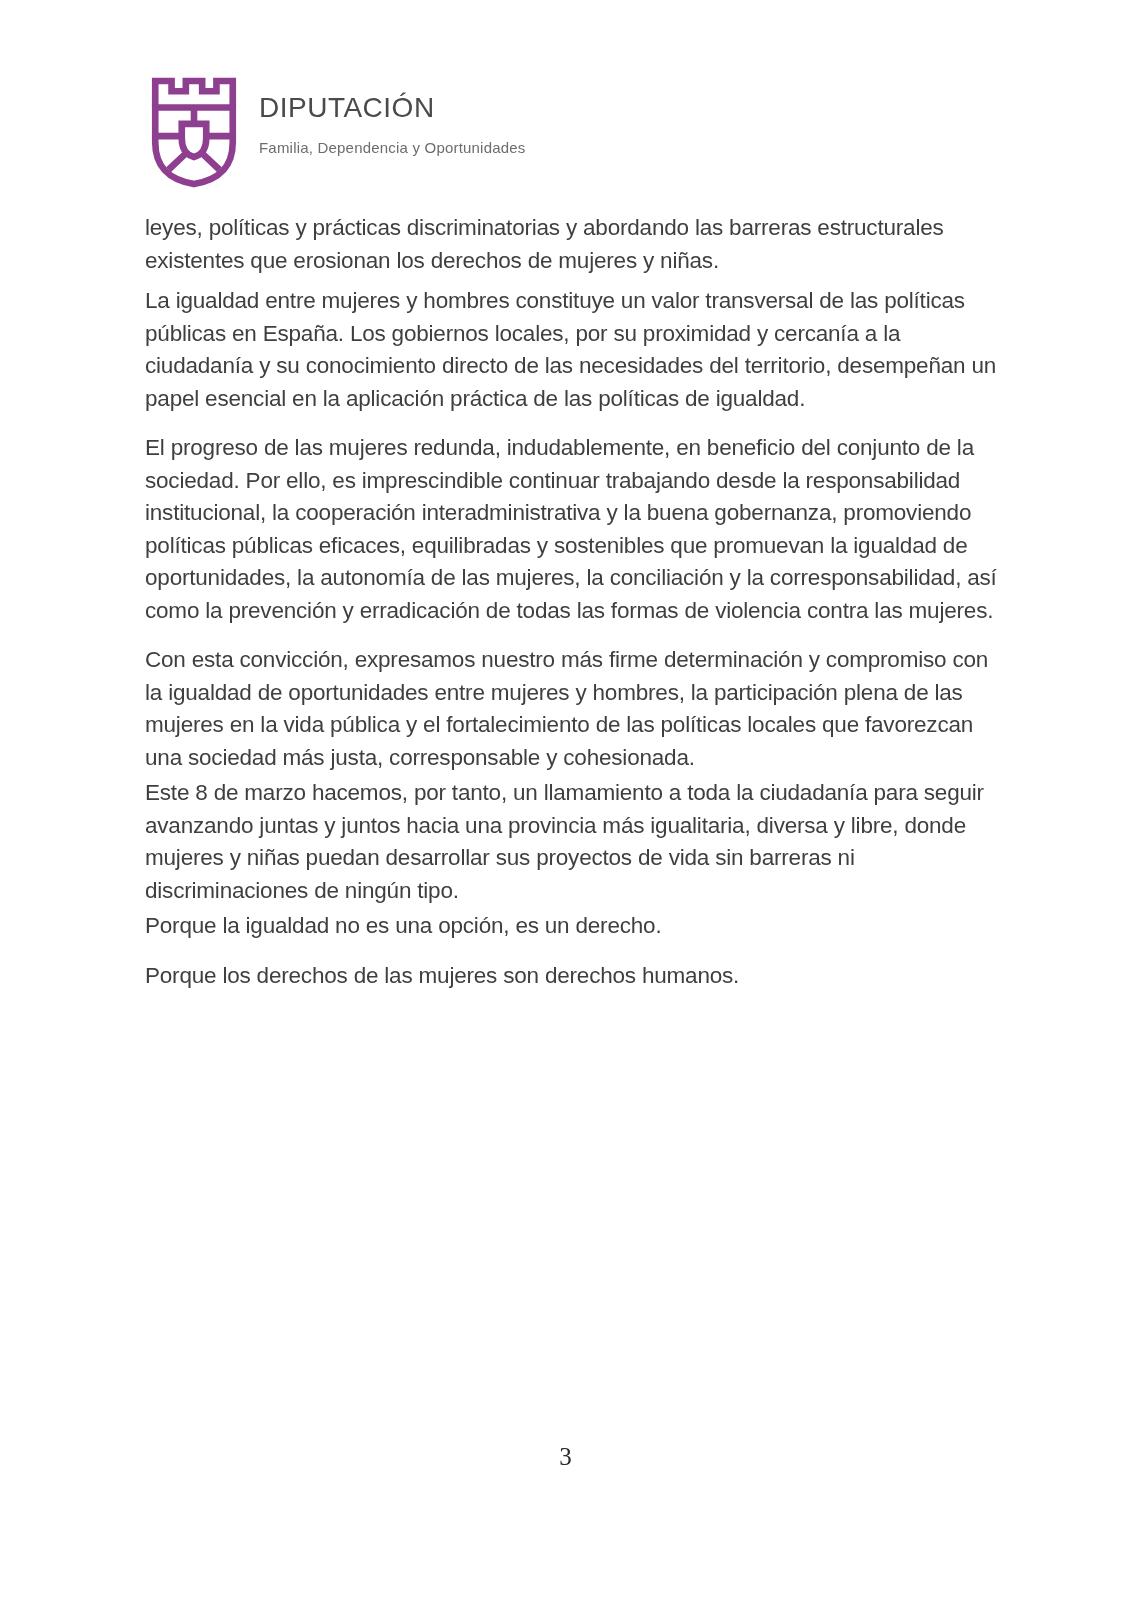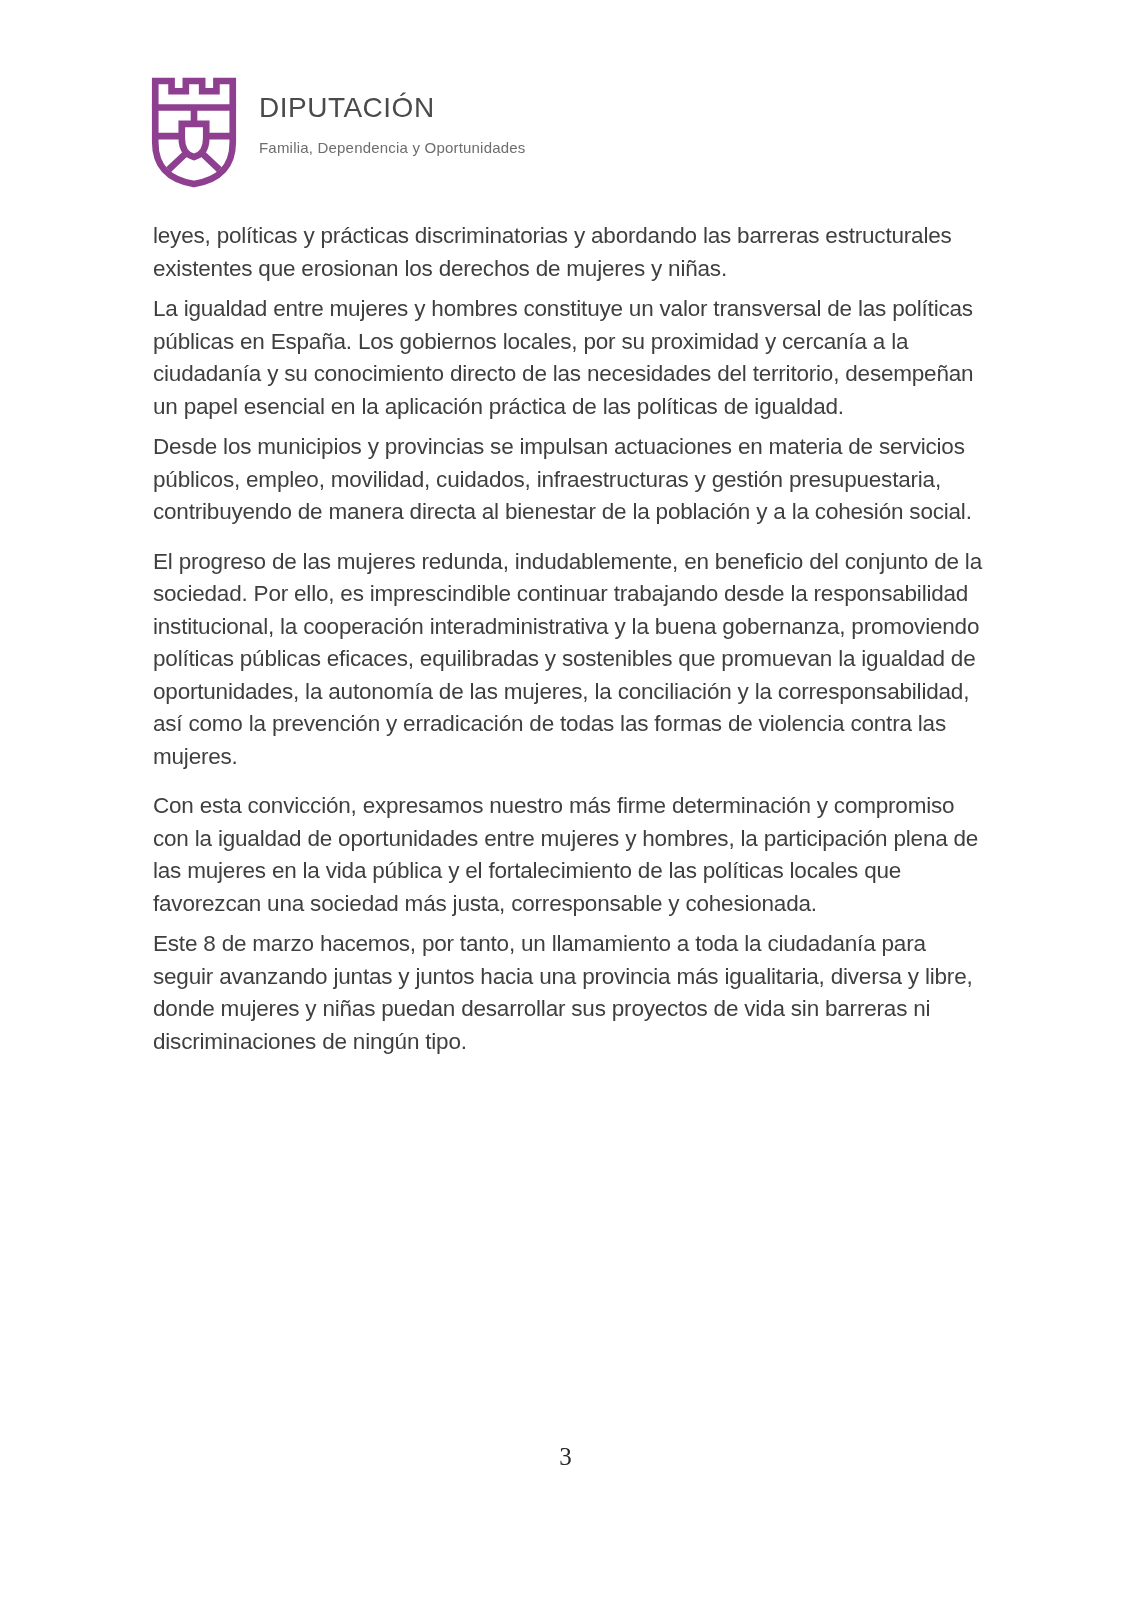--- a/index.html
+++ b/index.html
@@ -45,21 +45,21 @@
   }
 
   
   .content {
     position: absolute;
     left: 145px;
     top: 212px;
     width: 852px;
   }
   .content p {
-    margin: 8px;
+    margin: 0;
     font-size: 22.5px;
     line-height: 32.5px;
     letter-spacing: -0.2px;
     color: #3f3f3f;
     text-align: left;
   }
   .content p.sp-sm { margin-top: 8px; }
   .content p.sp-md { margin-top: 3px; }
   .content p.sp-lg { margin-top: 17px; }
 
@@ -99,21 +99,22 @@
     </span>
     <span class="logo-text">
       <div class="logo-name">DIPUTACIÓN</div>
       <div class="logo-tagline">Familia, Dependencia y Oportunidades</div>
     </span>
   </div>
 
   <div class="content">
     <p>leyes, políticas y prácticas discriminatorias y abordando las barreras estructurales existentes que erosionan los derechos de mujeres y niñas.</p>
     <p class="sp-sm">La igualdad entre mujeres y hombres constituye un valor transversal de las políticas públicas en España. Los gobiernos locales, por su proximidad y cercanía a la ciudadanía y su conocimiento directo de las necesidades del territorio, desempeñan un papel esencial en la aplicación práctica de las políticas de igualdad.</p>
-    <p class="sp-md">Desde los municipios y provincias se impulsan actuaciones en materia de servicios públicos, empleo, movilidad, cuidados, infraestructuras y gestión presupuestaria, contribuyendo de manera directa al bienestar de la población y a la cohesión social.</p>
     <p class="sp-lg">El progreso de las mujeres redunda, indudablemente, en beneficio del conjunto de la sociedad. Por ello, es imprescindible continuar trabajando desde la responsabilidad institucional, la cooperación interadministrativa y la buena gobernanza, promoviendo políticas públicas eficaces, equilibradas y sostenibles que promuevan la igualdad de oportunidades, la autonomía de las mujeres, la conciliación y la corresponsabilidad, así como la prevención y erradicación de todas las formas de violencia contra las mujeres.</p>
     <p class="sp-lg">Con esta convicción, expresamos nuestro más firme determinación y compromiso con la igualdad de oportunidades entre mujeres y hombres, la participación plena de las mujeres en la vida pública y el fortalecimiento de las políticas locales que favorezcan una sociedad más justa, corresponsable y cohesionada.</p>
     <p class="sp-md">Este 8 de marzo hacemos, por tanto, un llamamiento a toda la ciudadanía para seguir avanzando juntas y juntos hacia una provincia más igualitaria, diversa y libre, donde mujeres y niñas puedan desarrollar sus proyectos de vida sin barreras ni discriminaciones de ningún tipo.</p>
+    <p class="sp-md">Porque la igualdad no es una opción, es un derecho.</p>
+    <p class="sp-lg">Porque los derechos de las mujeres son derechos humanos.</p>
   </div>
 
   <div class="page-number">3</div>
 
 </div>
 
 </body></html>

